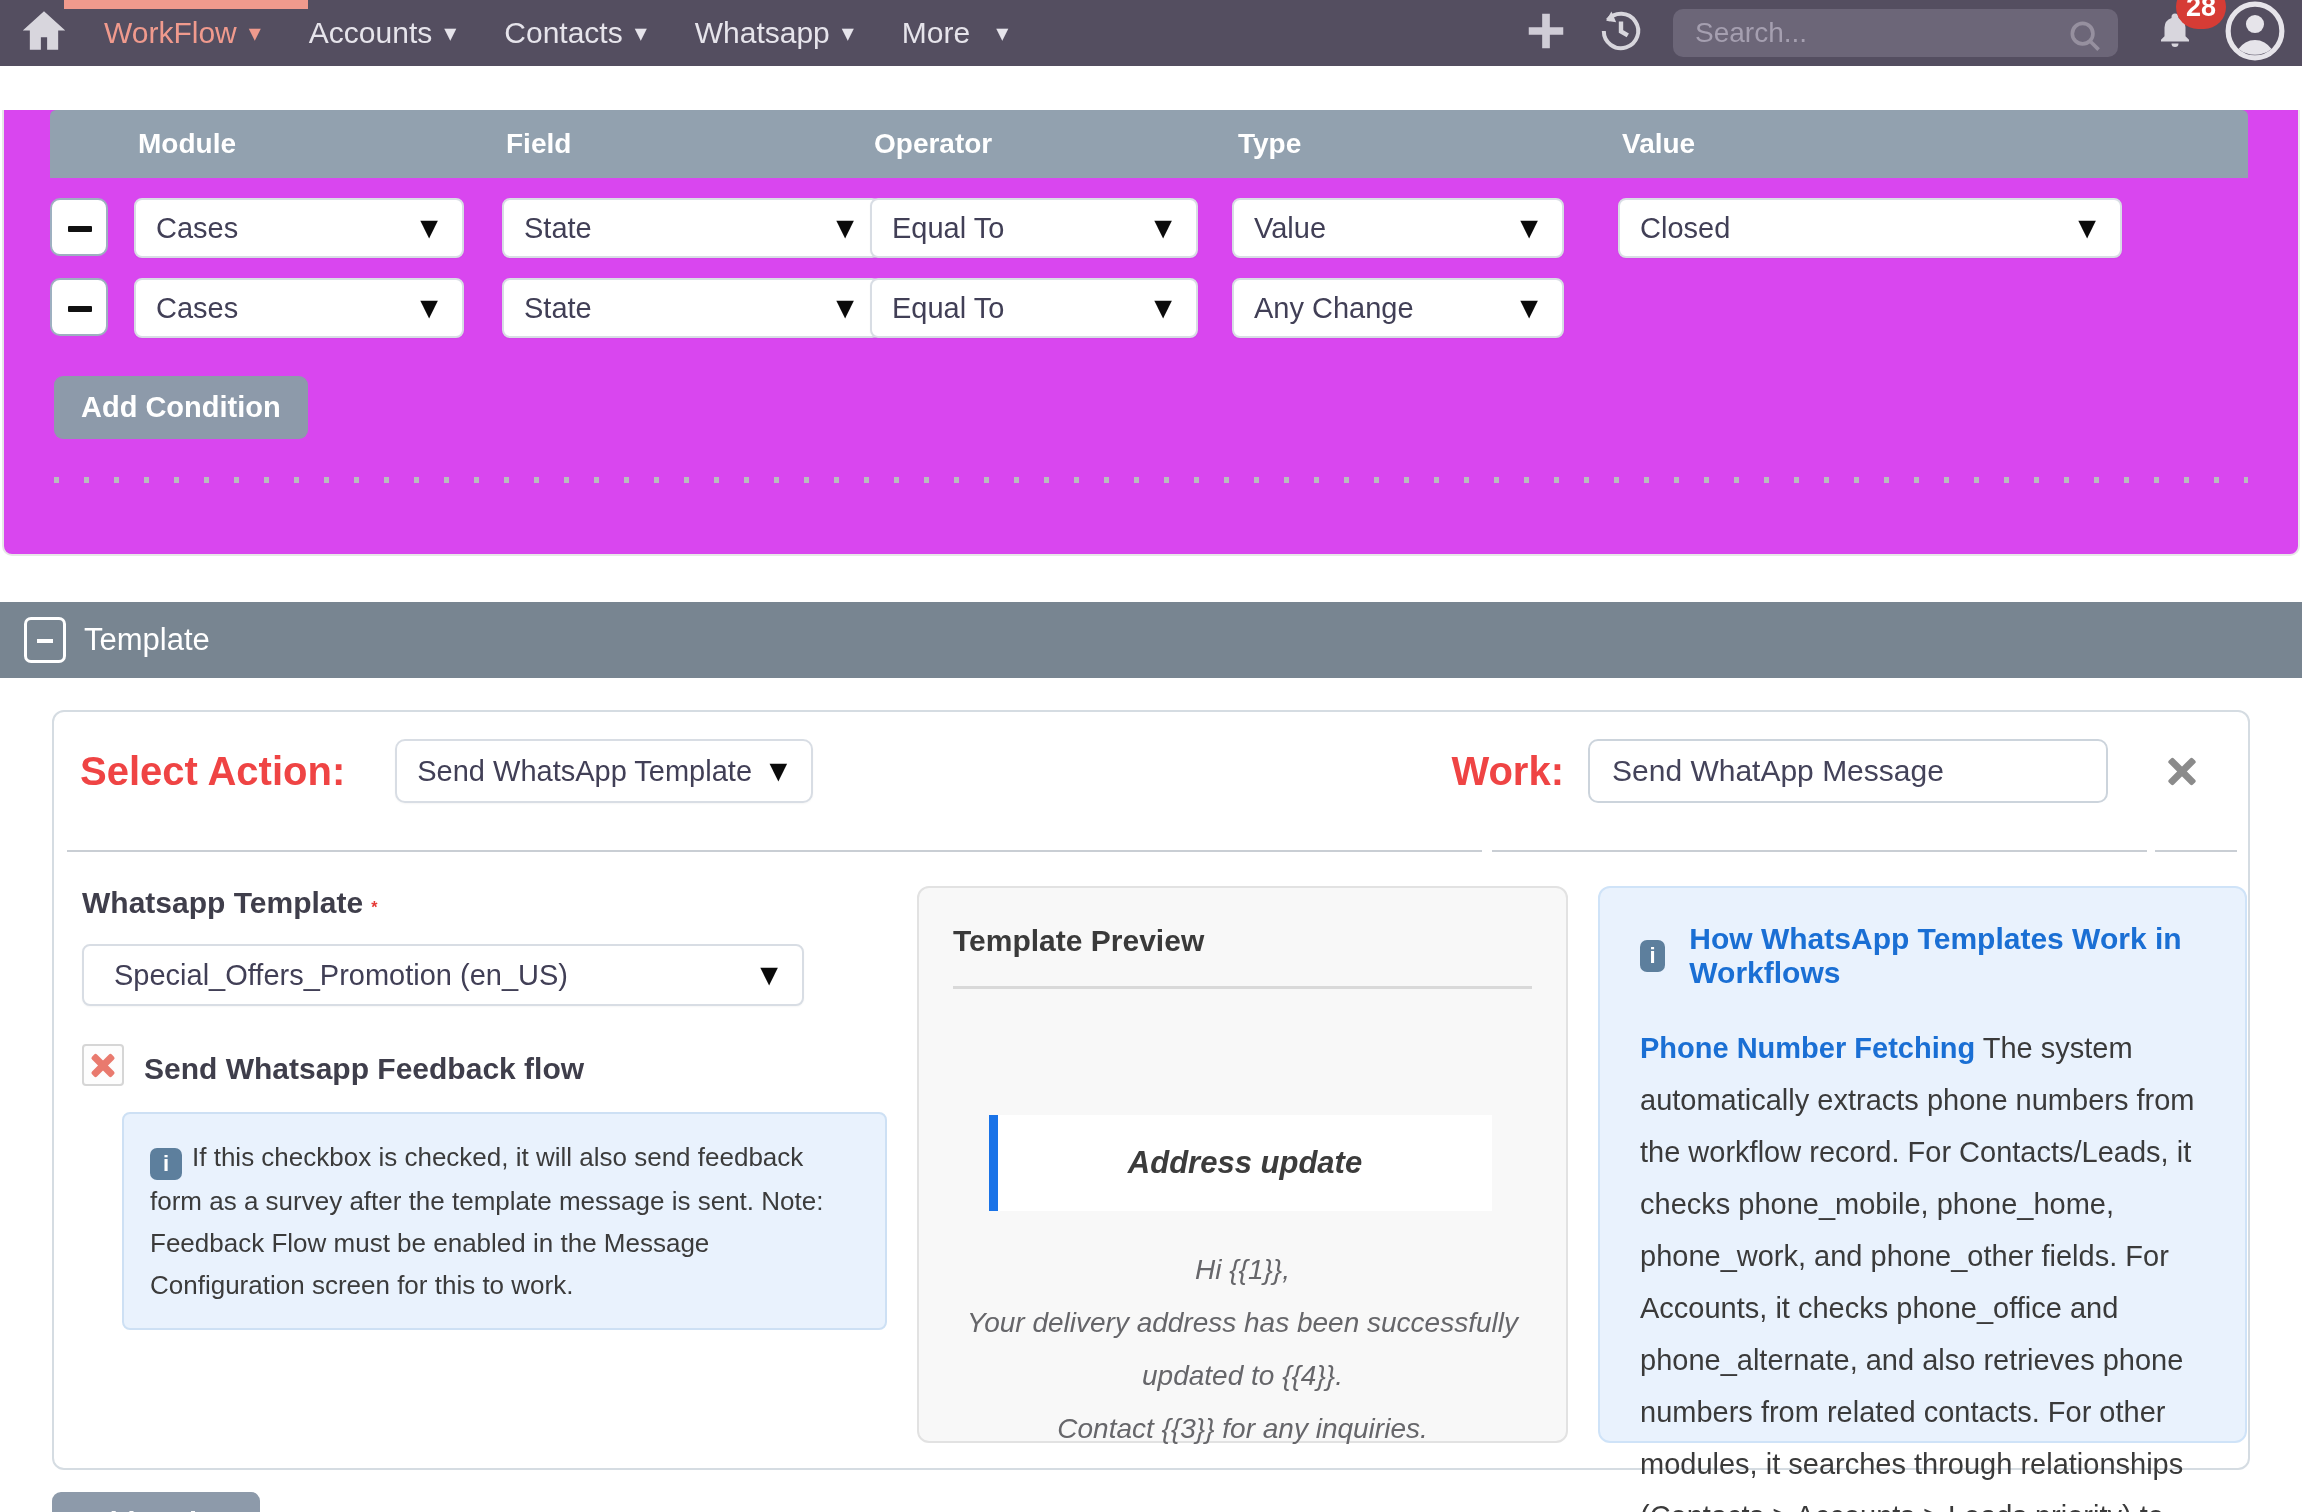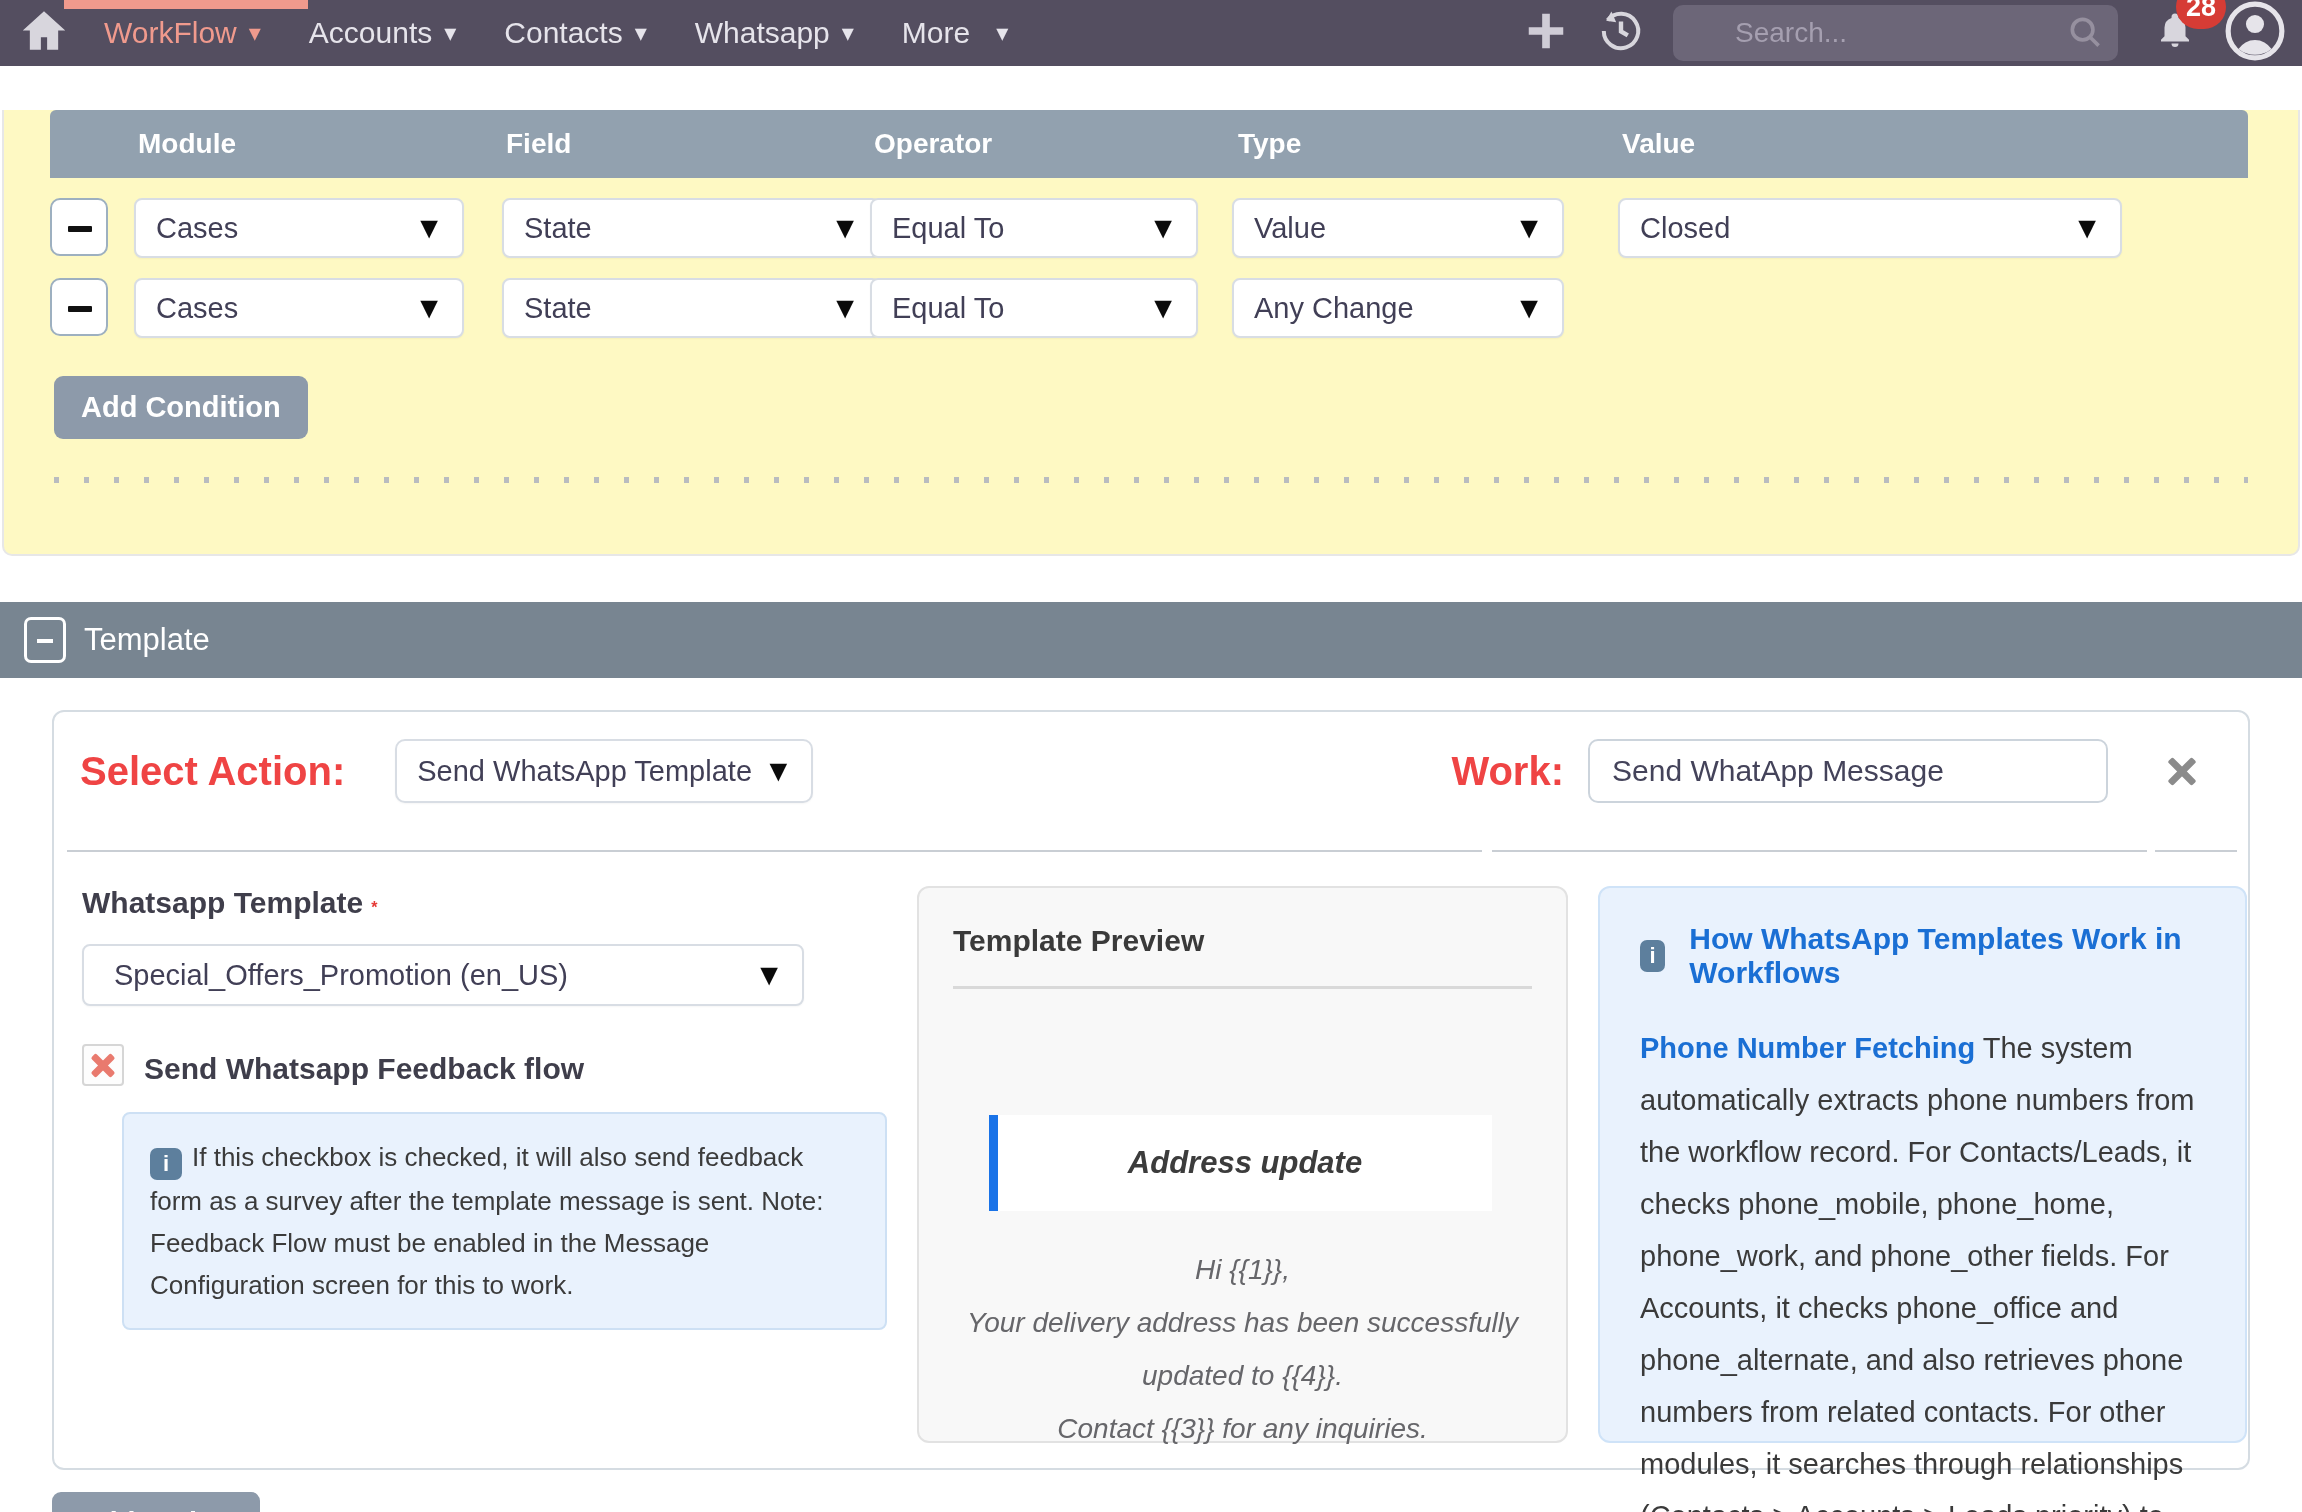--- a/index.html
+++ b/index.html
@@ -10,29 +10,29 @@
   
   .navbar { position:relative; height:66px; background:#544e60; display:flex; align-items:center; padding-left:12px; }
   .active-indicator { position:absolute; left:64px; top:0; width:244px; height:9px; background:#f09a8d; }
   .home-btn { width:64px; display:flex; align-items:center; justify-content:center; }
   .nav-items { display:flex; align-items:center; margin-left:28px; }
   .nav-item { display:flex; align-items:center; gap:12px; font-size:30px; color:#e6e4eb; margin-right:48px; cursor:pointer; }
   .nav-item .caret { font-size:24px; line-height:1; }
   .nav-item.active { color:#f09a8d; }
   .nav-item.more { gap:26px; }
   .nav-right { margin-left:auto; display:flex; align-items:center; gap:28px; padding-right:16px; }
-  .search-box { position:relative; width:445px; height:56px; background:#6c6678; border-radius:10px; display:flex; align-items:flex-end;padding-left:40px; }
+  .search-box { position:relative; width:445px; height:48px; background:#6c6678; border-radius:10px; display:flex; align-items:flex-end; }
   .search-box input { width:100%; height:100%; background:transparent; border:none; outline:none; color:#cfccd6; font-size:28px; padding:0 60px 0 22px; font-family:"Liberation Sans", sans-serif; }
   .search-box input::placeholder { color:#a59fb0; }
   .search-ic { position:absolute; right:14px; top:8px; }
   .bell-wrap { position:relative; margin-left:8px; }
   .badge { position:absolute; top:-22px; right:-30px; min-width:48px; height:44px; padding:0 10px; background:#d63c35; border-radius:22px; color:#fff; font-size:27px; font-weight:700; display:flex; align-items:center; justify-content:center; }
 
   
-  .cond-panel { position:relative; margin:0 2px; height:446px; border:2px solid #e7e7e7; border-top:none; border-radius:0 0 10px 10px; background:#fef9c3; }
+  .cond-panel { position:relative; margin:0 2px; height:446px; border:2px solid #e7e7e7; border-top:none; border-radius:0 0 10px 10px; background:#d946ef; }
   .cond-header { position:relative; margin:44px 50px 0 46px; height:68px; background:#92a1af; border-radius:6px 6px 0 0; color:#fff; font-size:28px; font-weight:700; }
   .cond-header span { position:absolute; top:18px; }
   .col-module { left:88px; } .col-field { left:456px; } .col-operator { left:824px; } .col-type { left:1188px; } .col-value { left:1572px; }
   .cond-row { position:relative; height:60px; margin-top:20px; }
   .row-remove { position:absolute; left:46px; top:0; width:58px; height:58px; background:#fff; border:2px solid #9db0c0; border-radius:10px; cursor:pointer; }
   .row-remove .bar { position:absolute; left:16px; top:26px; width:24px; height:6px; background:#111; border-radius:1px; }
   .sel { position:absolute; top:0; height:60px; background:#fff; border:2px solid #d8dde4; border-radius:8px; display:flex; align-items:center; justify-content:space-between; padding:0 18px 0 20px; font-size:29px; color:#413f56; cursor:pointer; box-shadow:0 1px 2px rgba(0,0,0,0.04); }
   .sel .caret { font-size:30px; color:#0a0a0a; }
   .sel-module { left:130px; width:330px; }
   .sel-field { left:498px; width:378px; }

